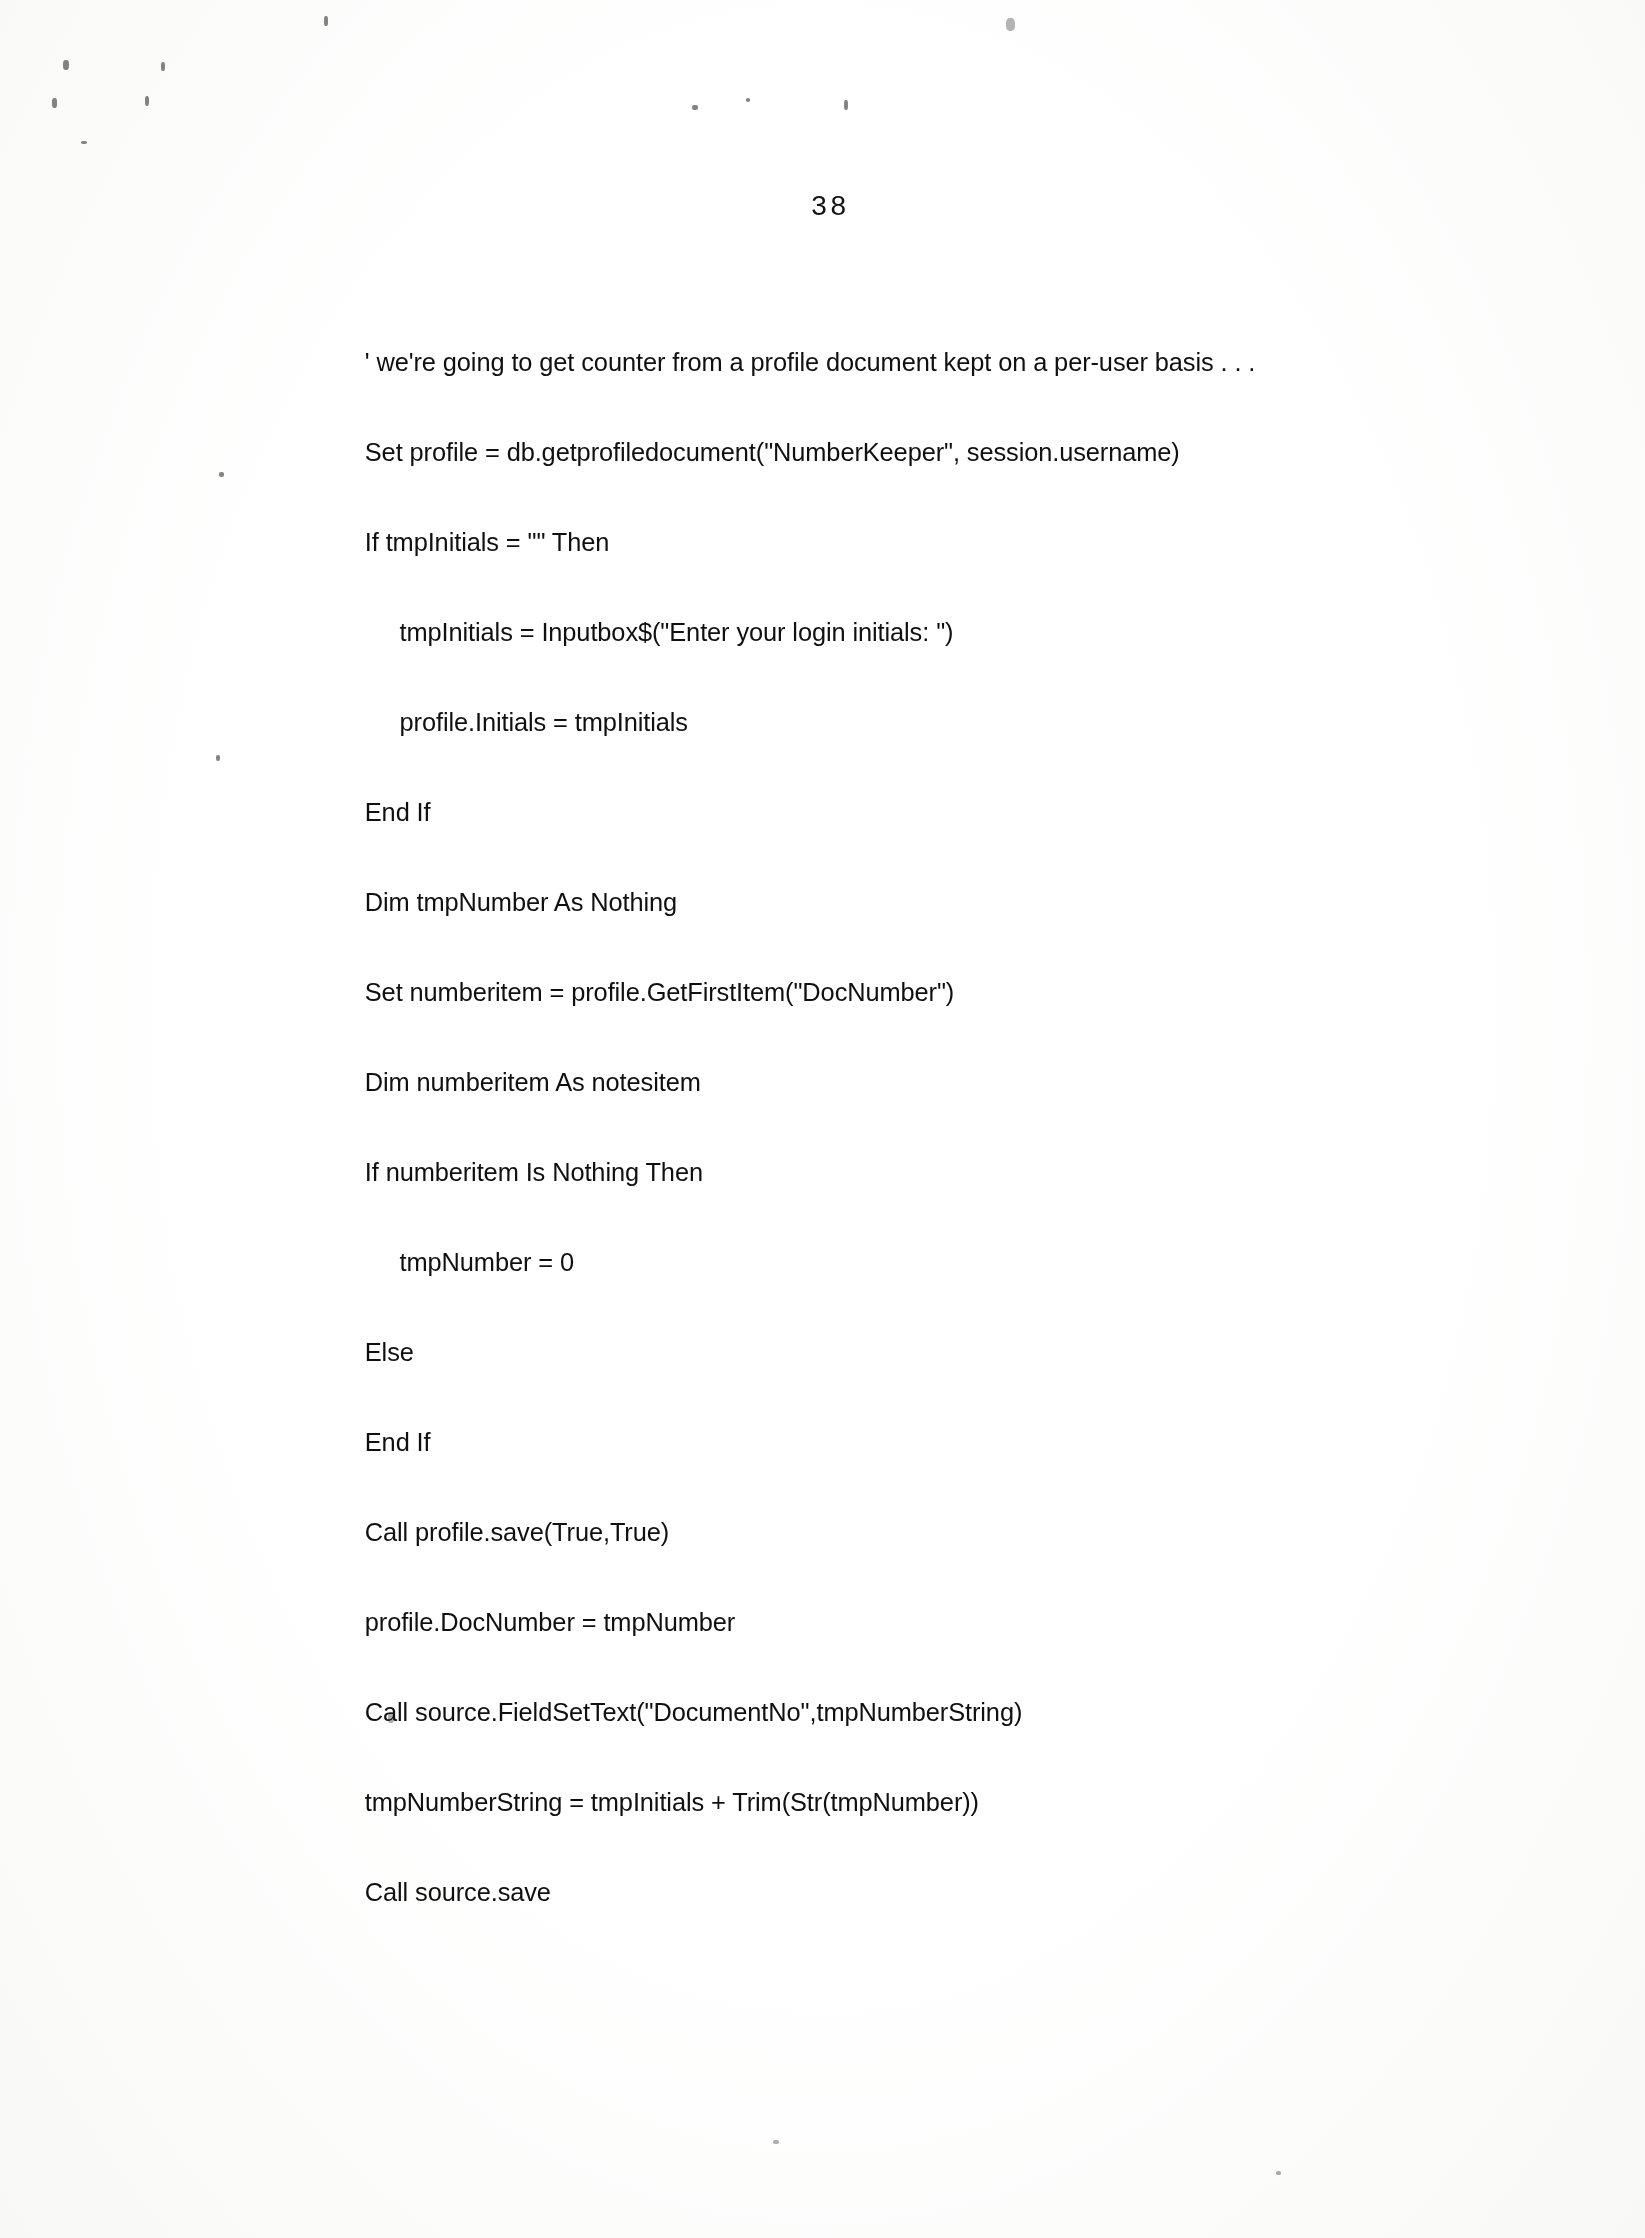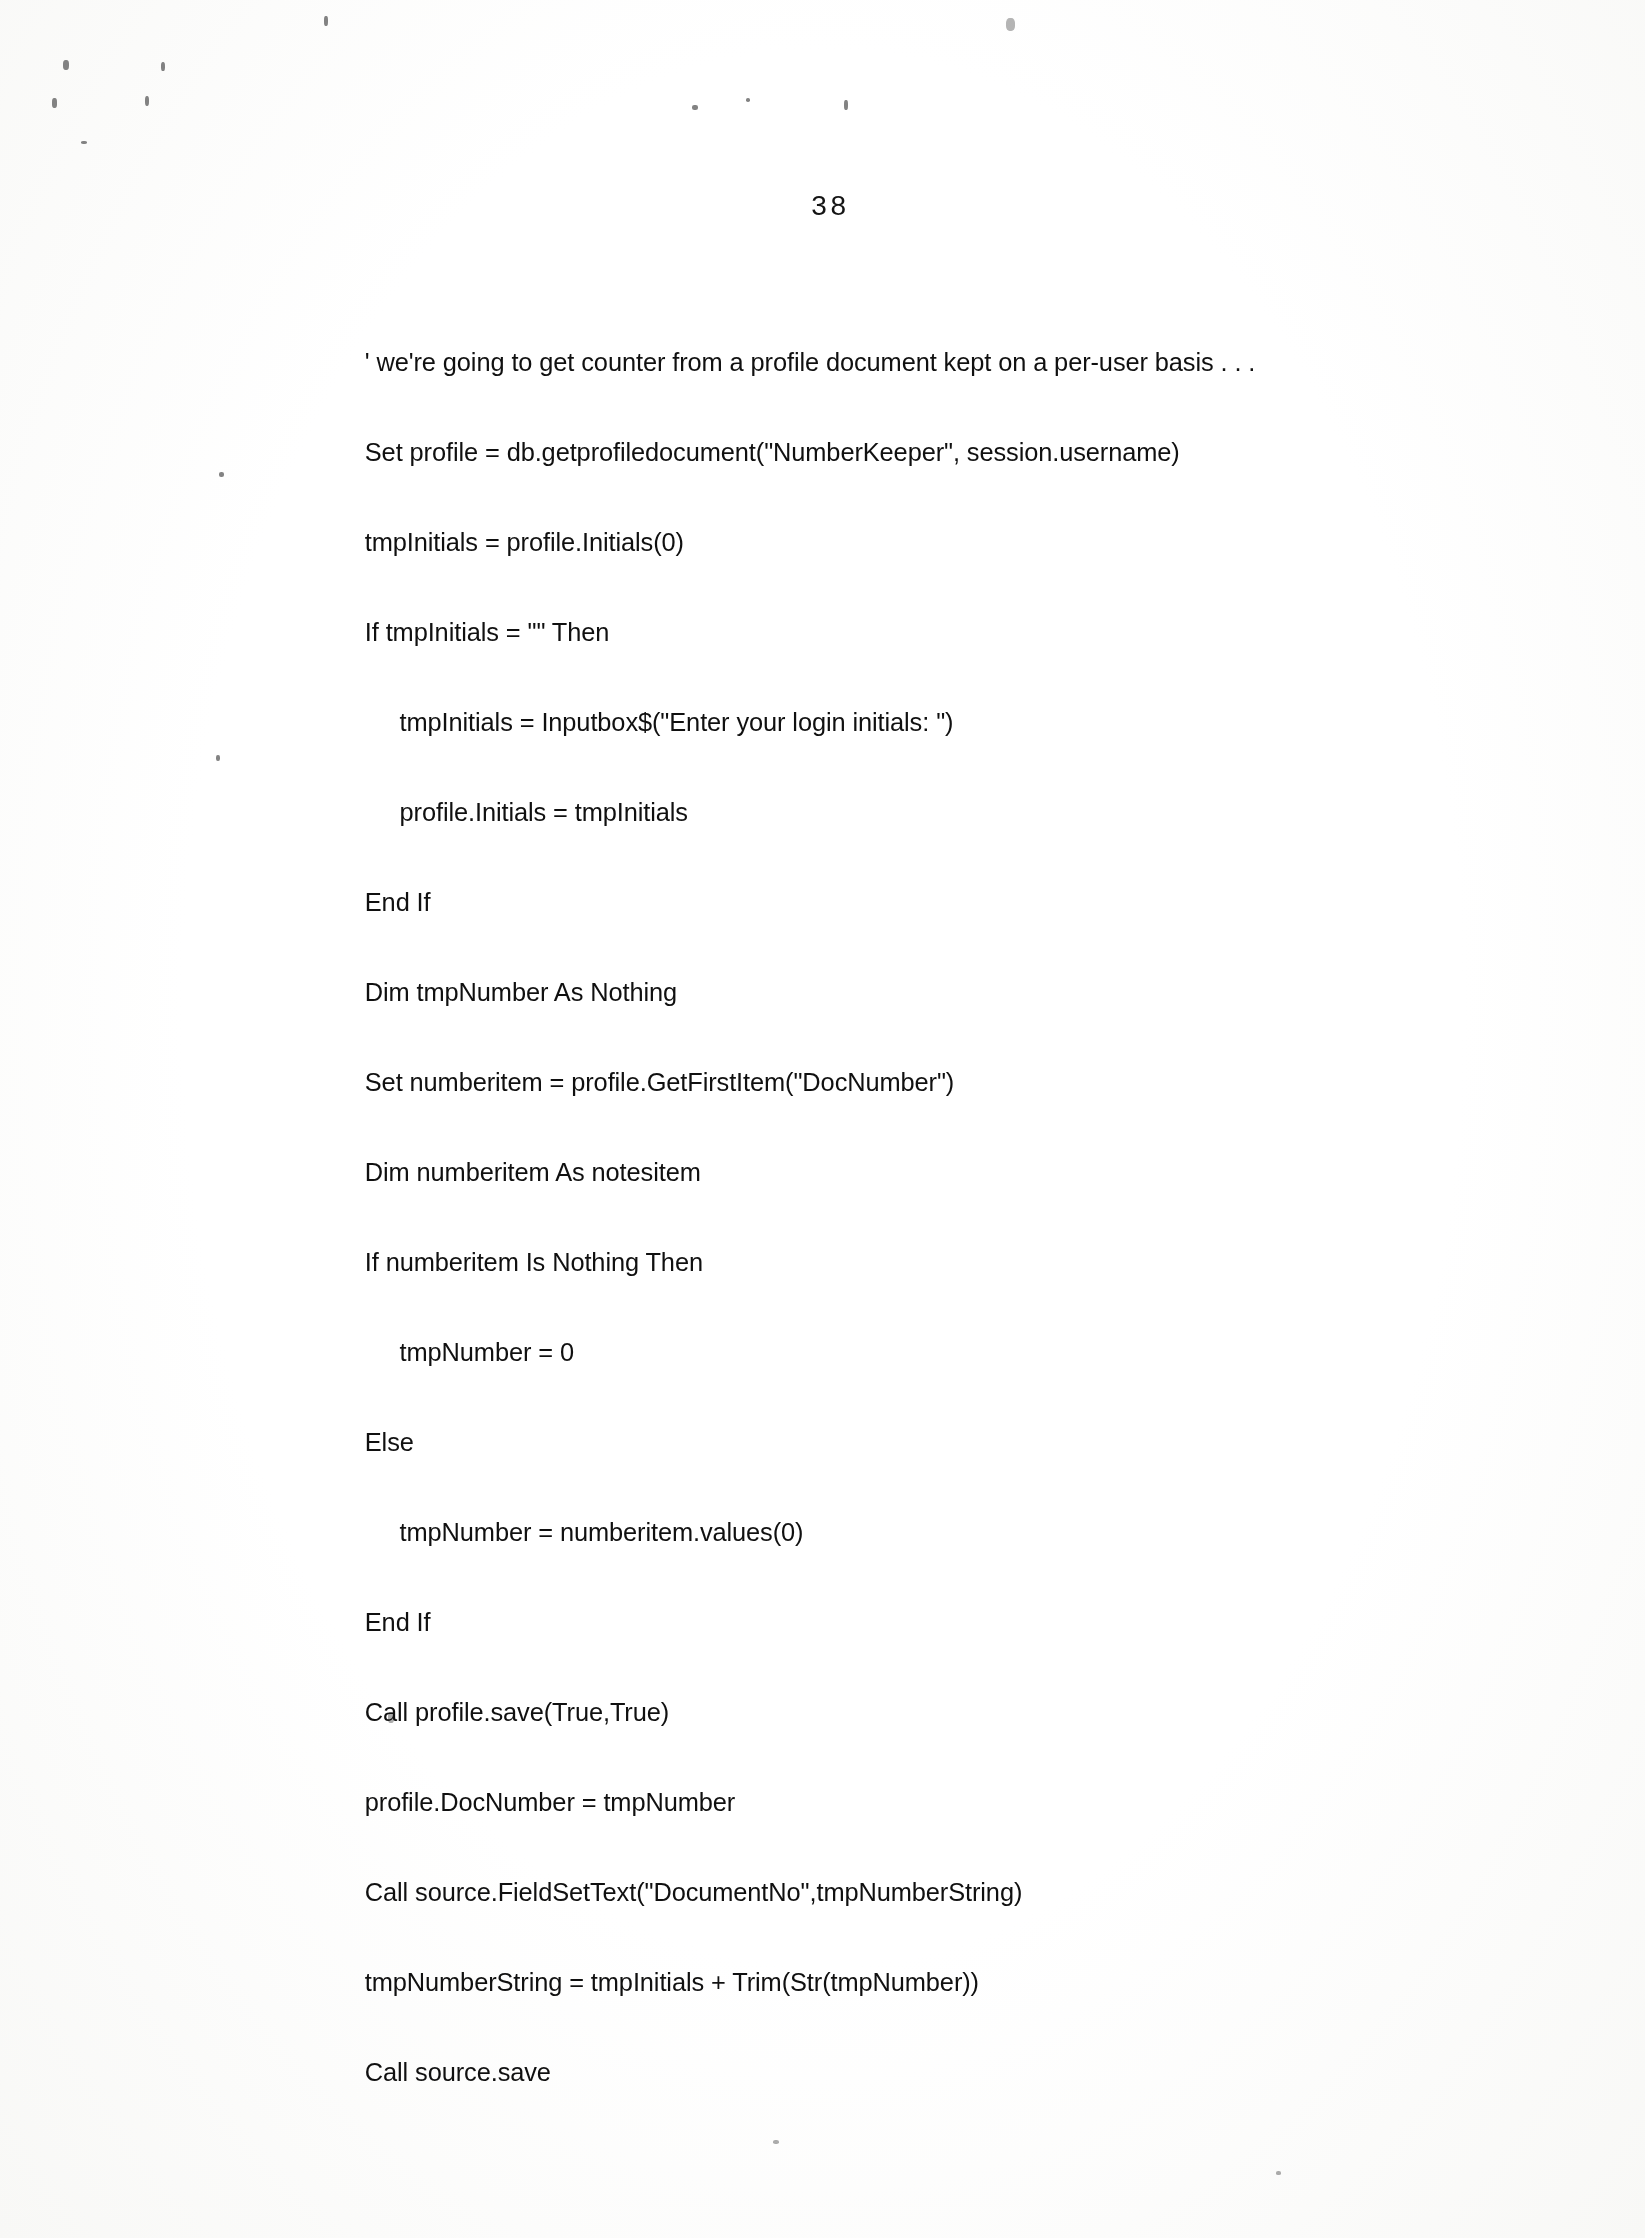--- a/index.html
+++ b/index.html
@@ -83,32 +83,30 @@
   <div class="speck" style="left:216px;  top:755px;width:4.4px;  height:5.7px;"></div>
   <div class="speck" style="left:388px;  top:1712px;width:5.7px;  height:11.4px; opacity:.5;"></div>
   <div class="speck" style="left:773px; top:2140px;width:5.7px;  height:4.4px; opacity:.5;"></div>
   <div class="speck" style="left:1276px; top:2171px;width:5.1px;  height:3.8px; opacity:.5;"></div>
 
   <div class="page-number">38</div>
 
   <div class="code-block">
     <div class="code-line">     ' we're going to get counter from a profile document kept on a per-user basis . . .</div>
     <div class="code-line">     Set profile = db.getprofiledocument("NumberKeeper", session.username)</div>
-    <div class="code-line">     tmpInitials = profile.Initials(0)</div>
     <div class="code-line">     If tmpInitials = "" Then</div>
     <div class="code-line">          tmpInitials = Inputbox$("Enter your login initials: ")</div>
     <div class="code-line">          profile.Initials = tmpInitials</div>
     <div class="code-line">     End If</div>
     <div class="code-line">     Dim tmpNumber As Nothing</div>
     <div class="code-line">     Set numberitem = profile.GetFirstItem("DocNumber")</div>
     <div class="code-line">     Dim numberitem As notesitem</div>
     <div class="code-line">     If numberitem Is Nothing Then</div>
     <div class="code-line">          tmpNumber = 0</div>
     <div class="code-line">     Else</div>
-    <div class="code-line">          tmpNumber = numberitem.values(0)</div>
     <div class="code-line">     End If</div>
     <div class="code-line">     Call profile.save(True,True)</div>
     <div class="code-line">     profile.DocNumber = tmpNumber</div>
     <div class="code-line">     Call source.FieldSetText("DocumentNo",tmpNumberString)</div>
     <div class="code-line">     tmpNumberString = tmpInitials + Trim(Str(tmpNumber))</div>
     <div class="code-line">     Call source.save</div>
     
     
     
     

